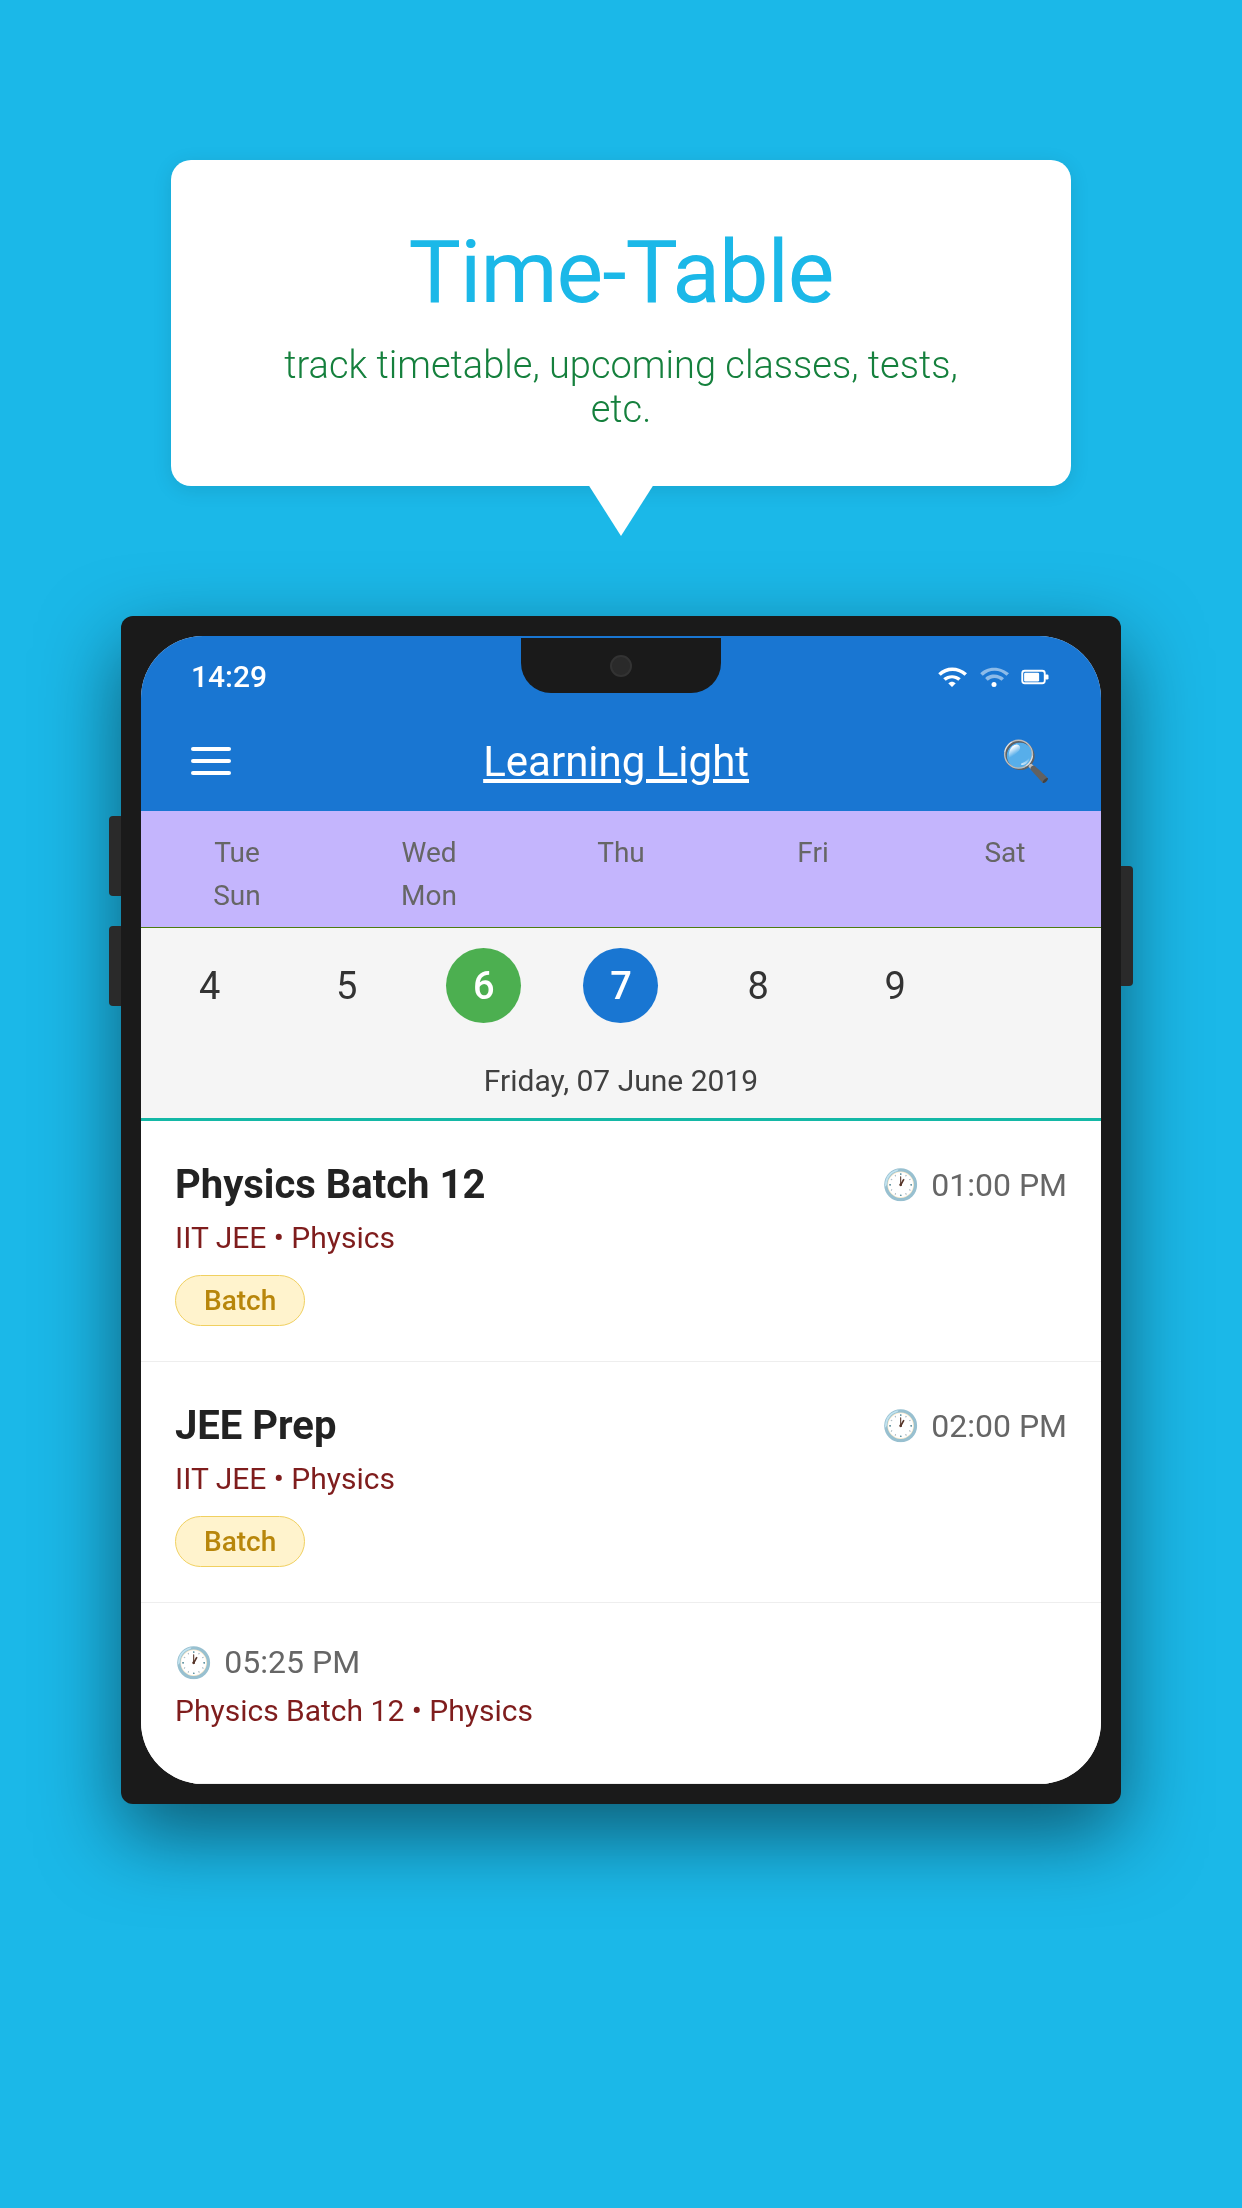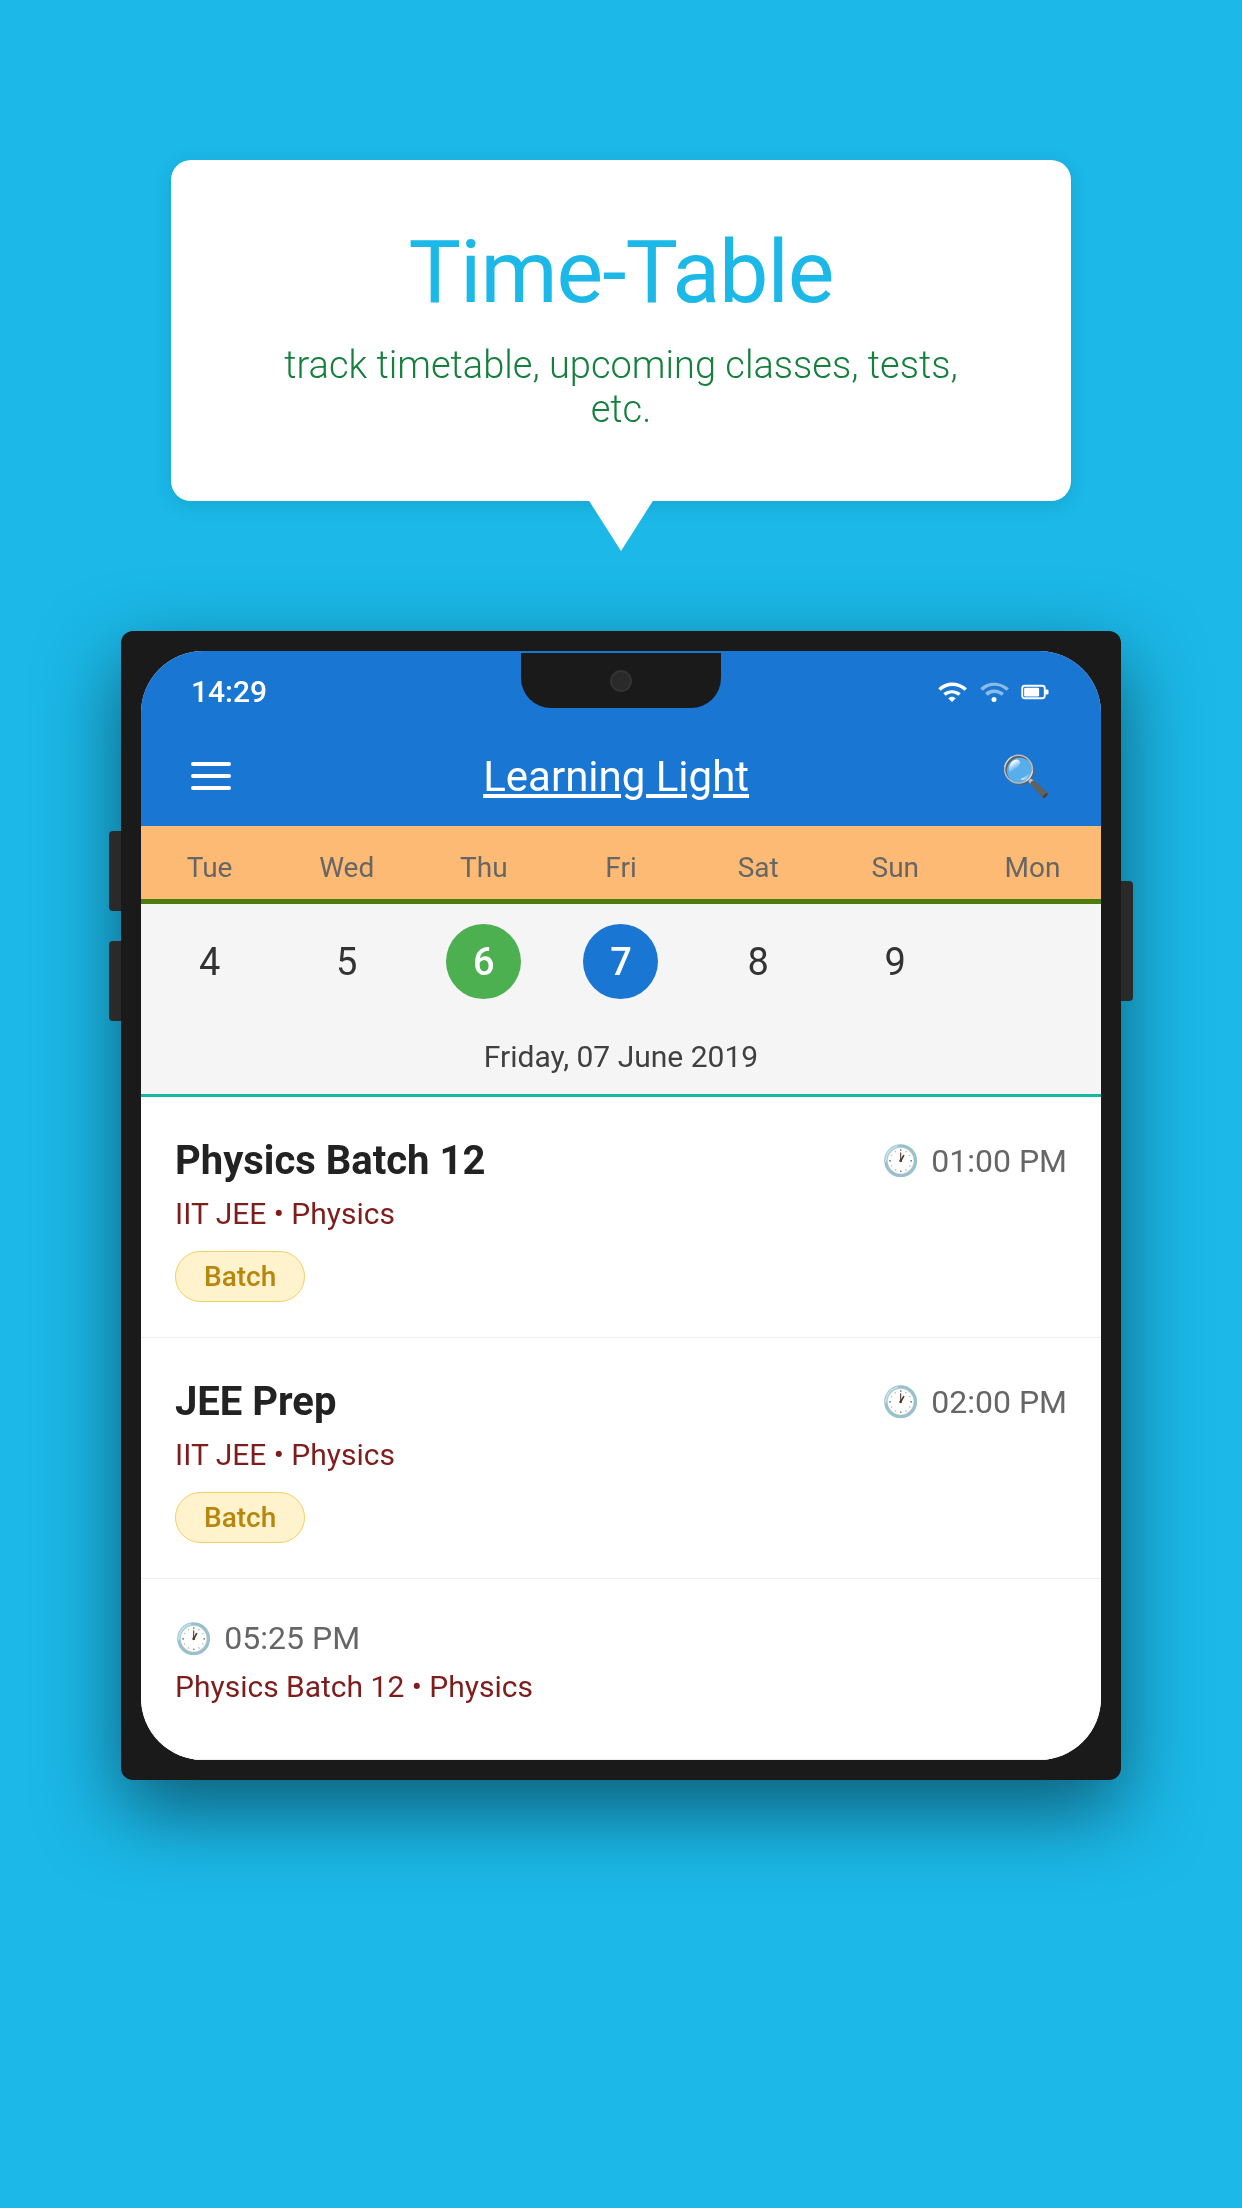--- a/index.html
+++ b/index.html
@@ -22,21 +22,21 @@
       margin-top: 160px;
       display: flex;
       flex-direction: column;
       align-items: center;
       width: 900px;
     }
 
     .speech-bubble {
       background: white;
       border-radius: 20px;
-      padding: 60px 80px 70px;
+      padding: 60px 80px 55px;
       text-align: center;
       width: 100%;
       box-shadow: 0 4px 20px rgba(0,0,0,0.1);
       position: relative;
     }
 
     .speech-bubble::after {
       content: '';
       position: absolute;
       bottom: -50px;
@@ -199,25 +199,25 @@
       text-decoration: underline;
     }
 
     .search-icon {
       color: white;
       font-size: 40px;
     }
 
     
     .calendar-days-header {
-      background: #fdba74;
+      background: #c4b5fd;
       display: grid;
-      grid-template-columns: repeat(7, 1fr);
+      grid-template-columns: repeat(5, 1fr);
       padding: 20px 0 10px;
-      border-bottom: 5px solid #4d7c0f;
+      border-bottom: 1px solid #4d7c0f;
     }
 
     .day-name {
       text-align: center;
       font-size: 28px;
       color: #666;
       padding: 5px 0;
     }
 
     .calendar-dates {

